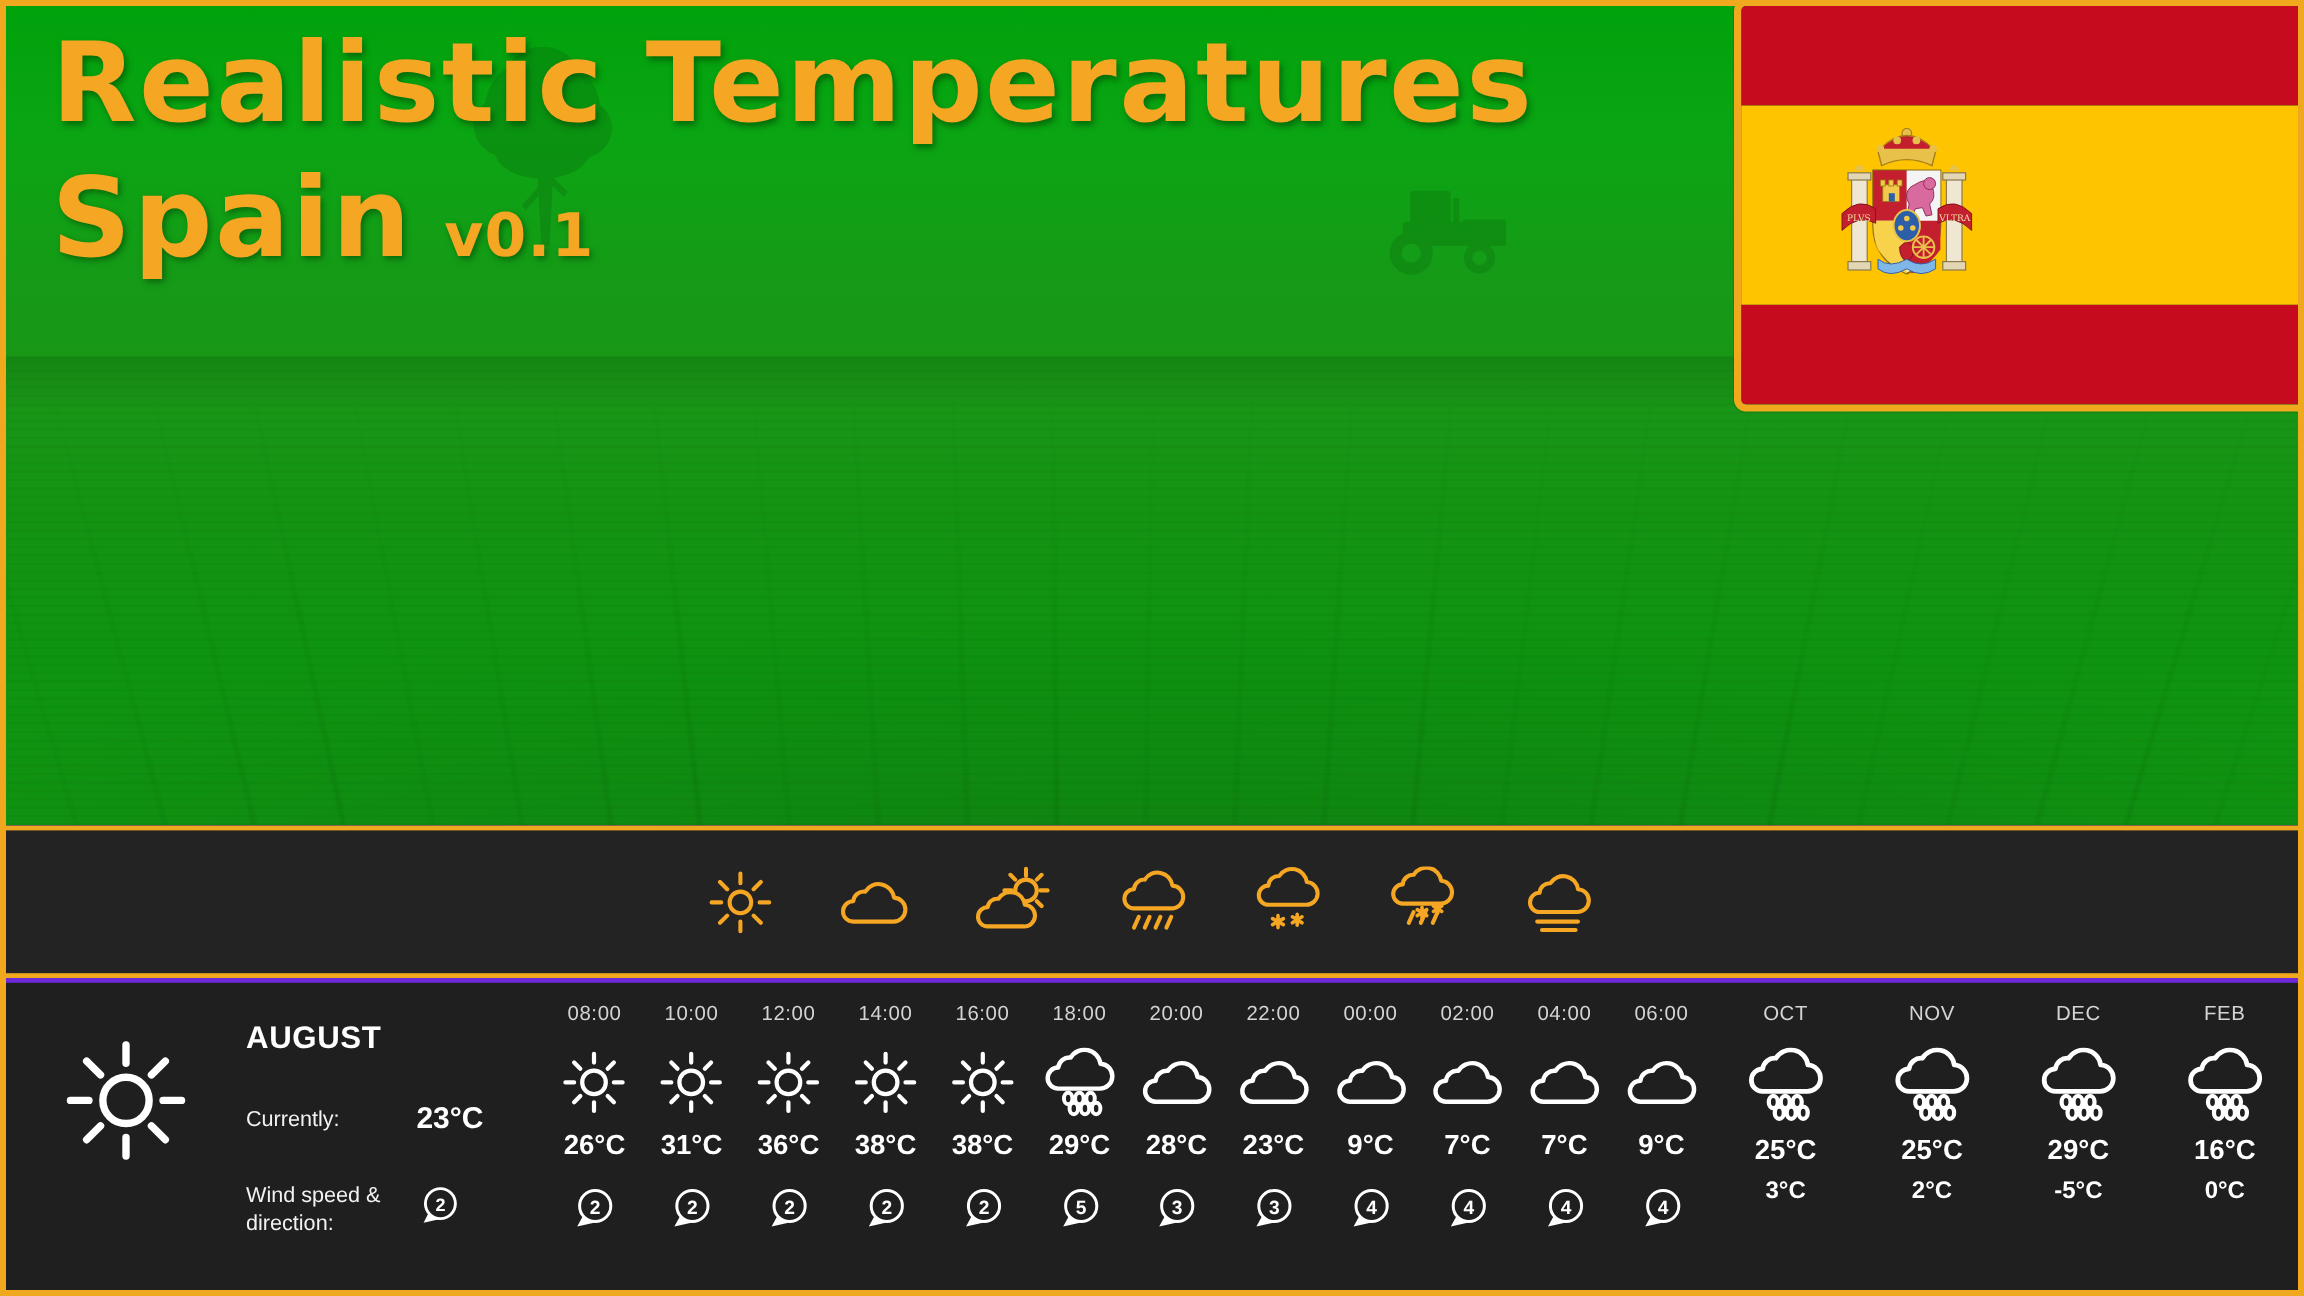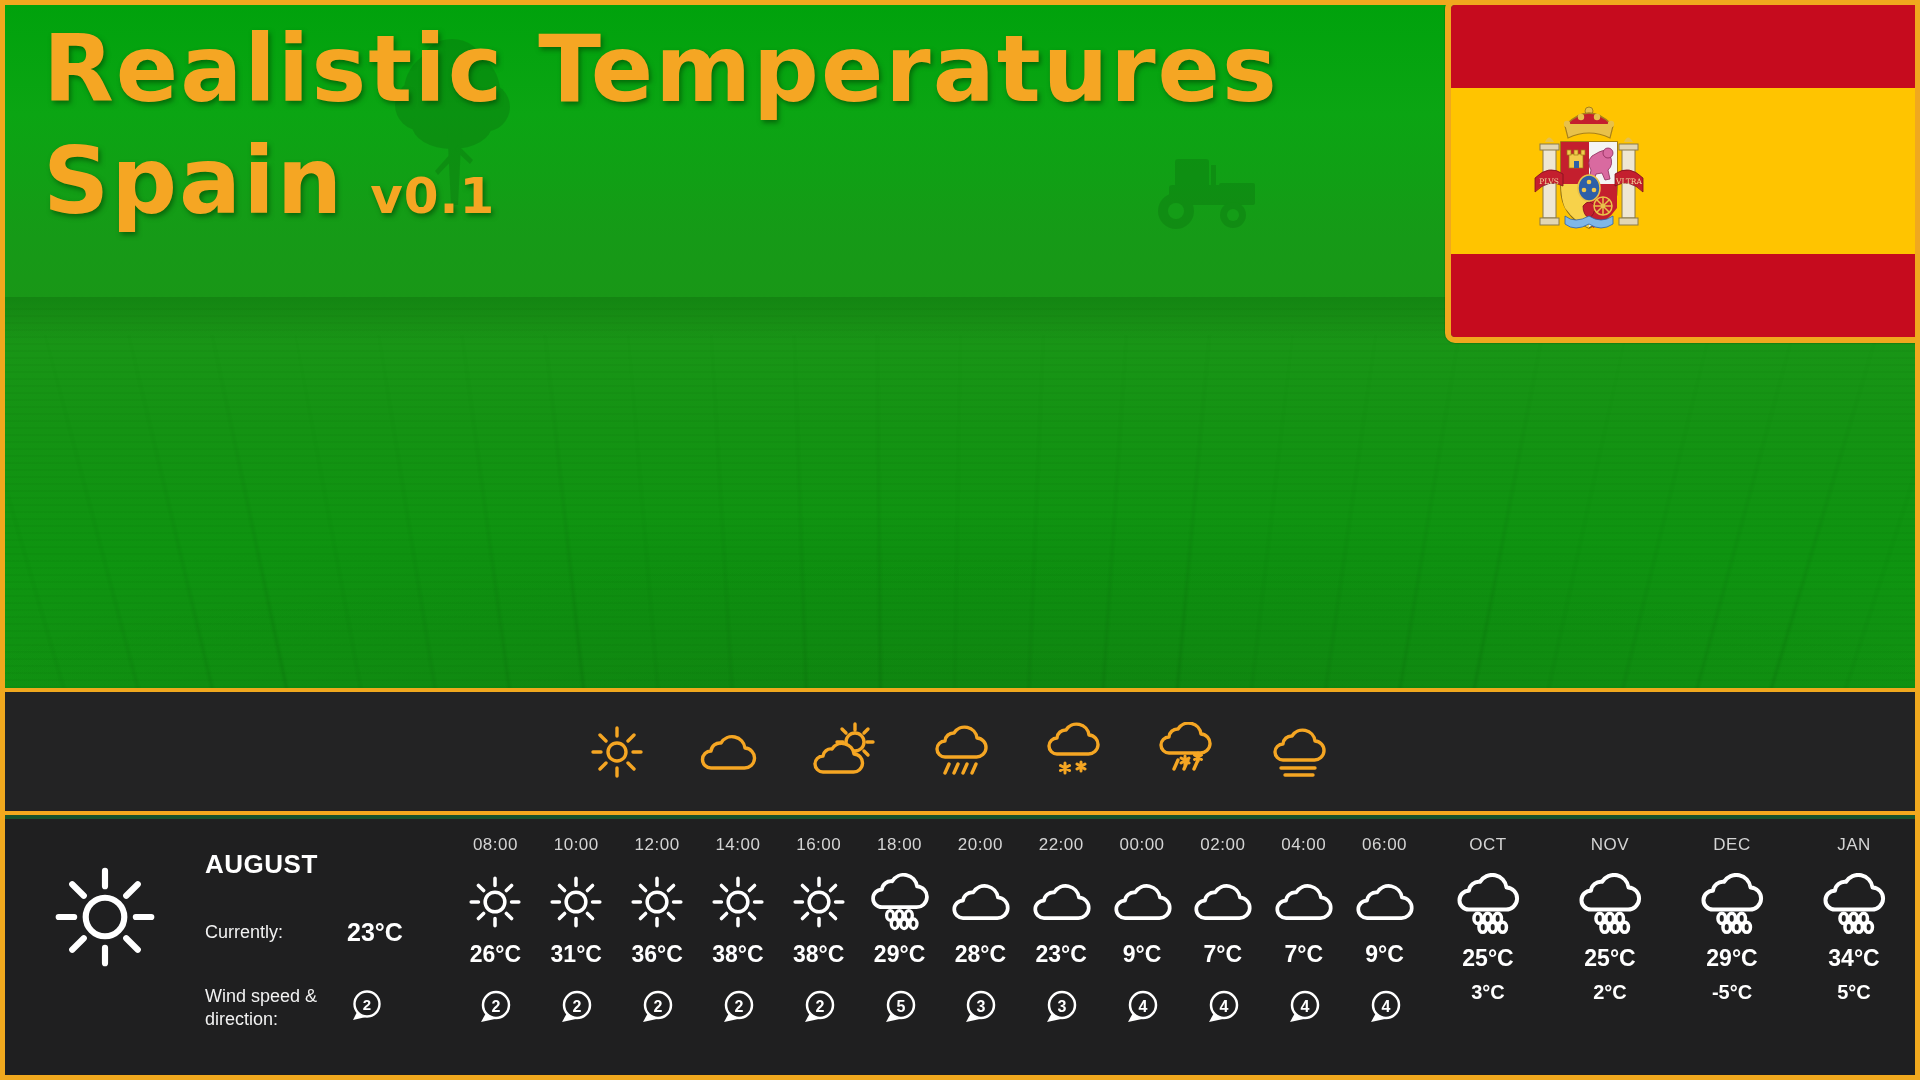--- a/index.html
+++ b/index.html
@@ -6,21 +6,21 @@
   html,body{ width:1920px; height:1080px; overflow:hidden; }
   body{
     font-family:"Liberation Sans", sans-serif;
     background:#1f1f20;
     color:#fff;
   }
   #app{
     position:relative;
     width:1920px; height:1080px;
     border:5px solid #f0a81e;
-    background:#14532d;
+    background:#6d28d9;
     overflow:hidden;
   }
 
   
   .hero{
     position:absolute; left:0; top:0; width:1910px; height:683px;
     overflow:hidden;
   }
   .hero-bg{
     position:absolute; inset:0;
@@ -581,32 +581,32 @@
                 <ellipse cx="26.5" cy="49" rx="3.4" ry="4.6"></ellipse>
                 <ellipse cx="35.5" cy="49" rx="3.4" ry="4.6"></ellipse>
                 <ellipse cx="44.5" cy="49" rx="3.4" ry="4.6"></ellipse>
               </g>
             </svg>
           </div>
           <div class="coltemp">29°C</div>
           <div class="coltemp2">-5°C</div>
         </div>
         <div class="monthcol">
-          <div class="collabel">JAN</div>
+          <div class="collabel">FEB</div>
           <div class="colicon">
             <svg width="69.44000000000001" height="62" viewBox="0 0 62 56" fill="none" stroke="#ffffff" stroke-width="3.6" stroke-linejoin="round" stroke-linecap="round">
               <path d="M14 33h33a10 10 0 0 0 1-20 13 13 0 0 0-24-5 9 9 0 0 0-10 8 8 8 0 0 0 0 17z"></path>
               <g stroke-width="3.2">
                 <ellipse cx="22" cy="41" rx="3.4" ry="4.6"></ellipse>
                 <ellipse cx="31" cy="41" rx="3.4" ry="4.6"></ellipse>
                 <ellipse cx="40" cy="41" rx="3.4" ry="4.6"></ellipse>
                 <ellipse cx="26.5" cy="49" rx="3.4" ry="4.6"></ellipse>
                 <ellipse cx="35.5" cy="49" rx="3.4" ry="4.6"></ellipse>
                 <ellipse cx="44.5" cy="49" rx="3.4" ry="4.6"></ellipse>
               </g>
             </svg>
           </div>
-          <div class="coltemp">34°C</div>
-          <div class="coltemp2">5°C</div>
+          <div class="coltemp">16°C</div>
+          <div class="coltemp2">0°C</div>
         </div>
       </div>
   </div>
 </div>
 
 </body></html>

